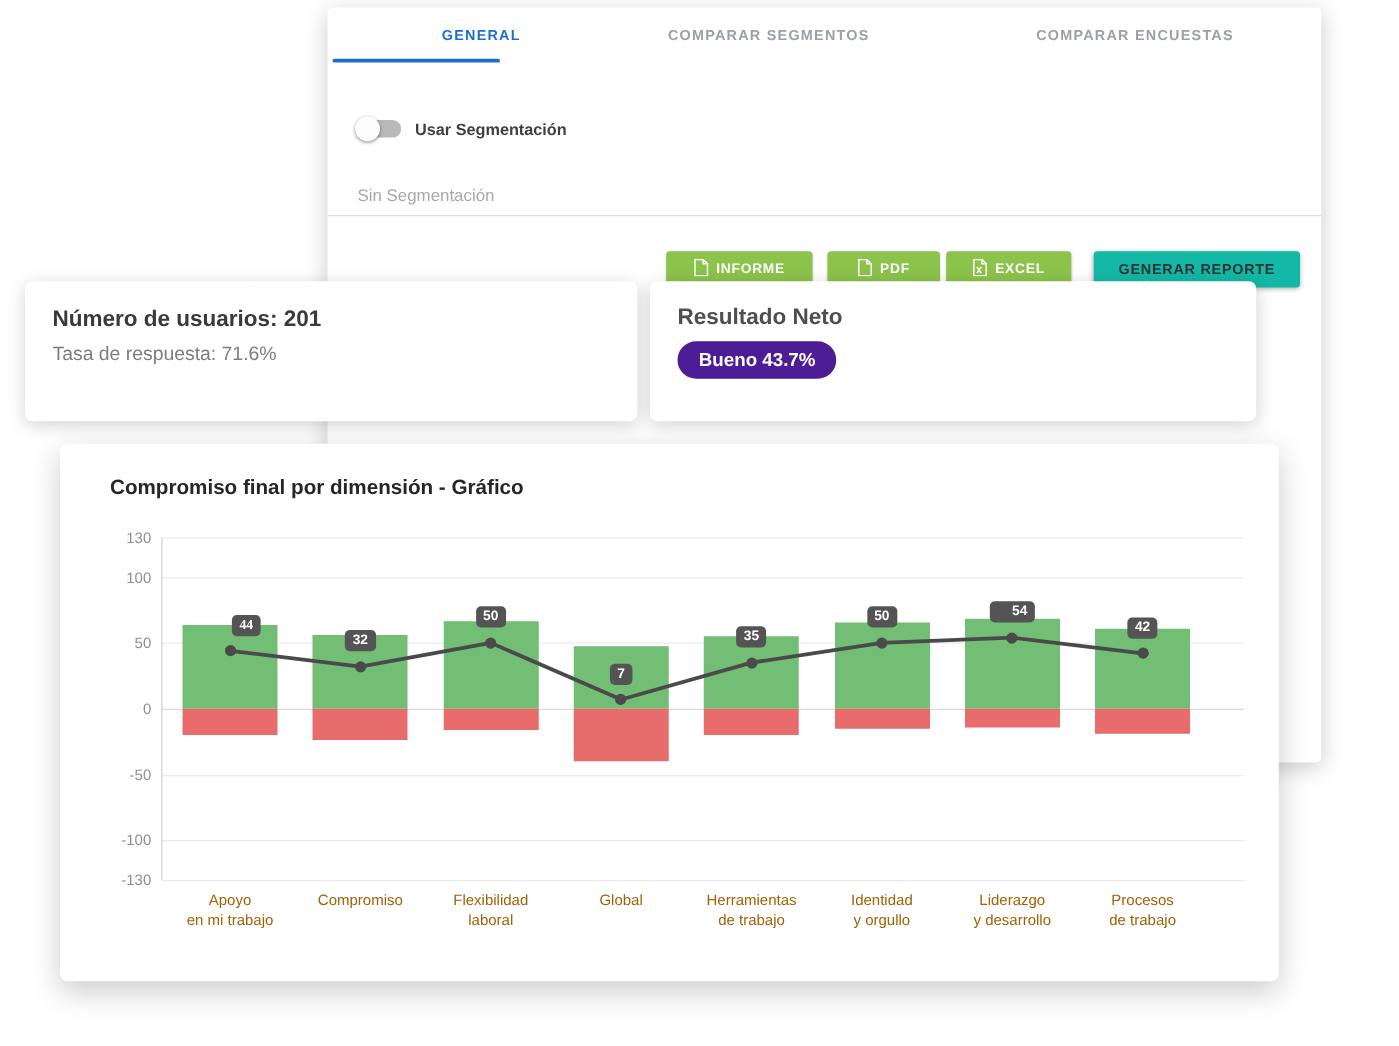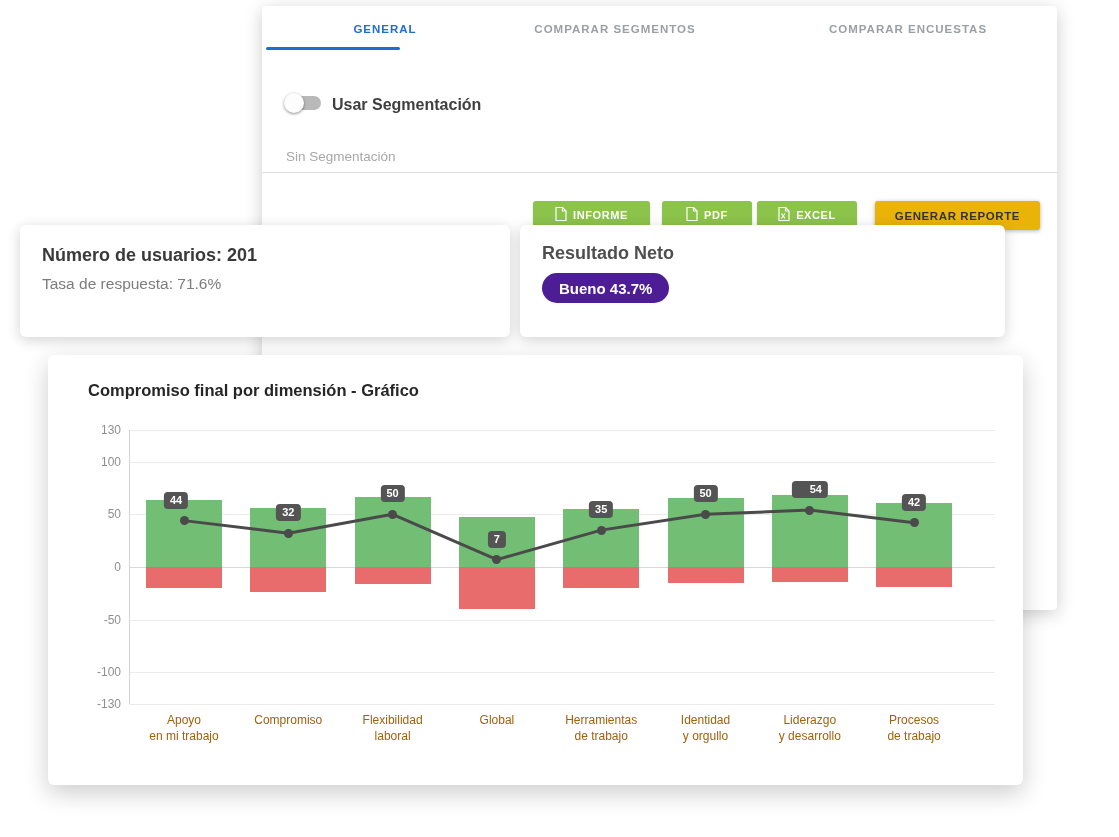--- a/index.html
+++ b/index.html
@@ -15,30 +15,30 @@
        white-space:nowrap;cursor:pointer;}
   .tab.active{color:#1c6fd1;}
   .tab-underline{position:absolute;left:4px;top:41px;width:134px;height:3px;
                  background:#1c6fd1;border-radius:2px;}
   .toggle{position:absolute;left:25px;top:89px;width:36px;height:16px;cursor:pointer;}
   .toggle-track{position:absolute;left:0;top:1px;width:34px;height:14px;
                 background:#b9b9b9;border-radius:7px;}
   .toggle-knob{position:absolute;left:-3px;top:-2px;width:20px;height:20px;
                background:#fdfdfd;border-radius:50%;
                box-shadow:0 1px 3px rgba(0,0,0,0.45);}
-  .toggle-label{position:absolute;left:70px;top:90px;font-size:16px;
+  .toggle-label{position:absolute;left:70px;top:90px;font-size:13px;
                 font-weight:bold;color:#3f3f3f;}
   .seg-placeholder{position:absolute;left:24px;top:143px;font-size:13.5px;color:#a8a8a8;}
   .panel-divider{position:absolute;left:0;top:166px;width:100%;height:1px;background:#e0e0e0;}
 
   .btn-green{position:absolute;top:195px;height:28px;background:#8cc34b;border:none;
              border-radius:3px;color:#fff;font-family:inherit;font-size:11px;font-weight:bold;
              letter-spacing:.6px;display:flex;align-items:center;justify-content:center;gap:6px;
              box-shadow:0 1px 2px rgba(0,0,0,0.18);cursor:pointer;}
-  .btn-light{position:absolute;top:195px;height:29px;background:#eab308;border:none;
+  .btn-light{position:absolute;top:195px;height:29px;background:#14b8a6;border:none;
              border-radius:3px;color:#333;font-family:inherit;font-size:11.5px;font-weight:bold;
              letter-spacing:.6px;display:flex;align-items:center;justify-content:center;
              box-shadow:0 1px 4px rgba(0,0,0,0.30);cursor:pointer;}
   .file-icon{display:block;}
 
   
   .card{position:absolute;background:#fff;border-radius:6px;
         box-shadow:0 3px 14px rgba(0,0,0,0.18);z-index:2;}
   .users-card{left:20px;top:225px;width:490px;height:112px;}
   .users-title{position:absolute;left:22px;top:20px;font-size:18px;font-weight:bold;color:#3a3a3a;}
@@ -161,21 +161,21 @@
       <div class="bar-pos" style="left: 620px; top: 143px; width: 76px; height: 69px;"></div>
       <div class="bar-neg" style="left: 620px; top: 212px; width: 76px; height: 16px;"></div>
       <div class="bar-pos" style="left: 724px; top: 140px; width: 76px; height: 72px;"></div>
       <div class="bar-neg" style="left: 724px; top: 212px; width: 76px; height: 15px;"></div>
       <div class="bar-pos" style="left: 828px; top: 148px; width: 76px; height: 64px;"></div>
       <div class="bar-neg" style="left: 828px; top: 212px; width: 76px; height: 20px;"></div>
       <svg class="net-line-svg" width="866" height="274" viewBox="0 0 866 274" style="left: 81px; top: 75px;">
         <polyline points="55,90.624 159.3,103.27199999999999 263.6,84.30000000000001 367.9,129.622 472.20000000000005,100.11000000000001 576.5,84.30000000000001 680.8,80.084 785.1,92.732" fill="none" stroke="#4a4a4a" stroke-width="3" stroke-linejoin="round" stroke-linecap="round"></polyline>
       </svg>
       <div class="net-dot" style="left: 132px; top: 161px;"></div>
-      <div class="net-badge-label" style="left: 128px; top: 137px;">44</div>
+      <div class="net-badge-label" style="left: 149px; top: 137px; font-family: Liberation Serif, serif;">44</div>
       <div class="x-label" style="left: 136px; top: 357px;">Apoyo<br>en mi trabajo</div>
       <div class="net-dot" style="left: 236px; top: 174px;"></div>
       <div class="net-badge-label" style="left: 240.3px; top: 149px;">32</div>
       <div class="x-label" style="left: 240.3px; top: 357px;">Compromiso</div>
       <div class="net-dot" style="left: 340px; top: 155px;"></div>
       <div class="net-badge-label" style="left: 344.6px; top: 130px;">50</div>
       <div class="x-label" style="left: 344.6px; top: 357px;">Flexibilidad<br>laboral</div>
       <div class="net-dot" style="left: 444px; top: 200px;"></div>
       <div class="net-badge-label" style="left: 448.9px; top: 176px;">7</div>
       <div class="x-label" style="left: 448.9px; top: 357px;">Global</div>

